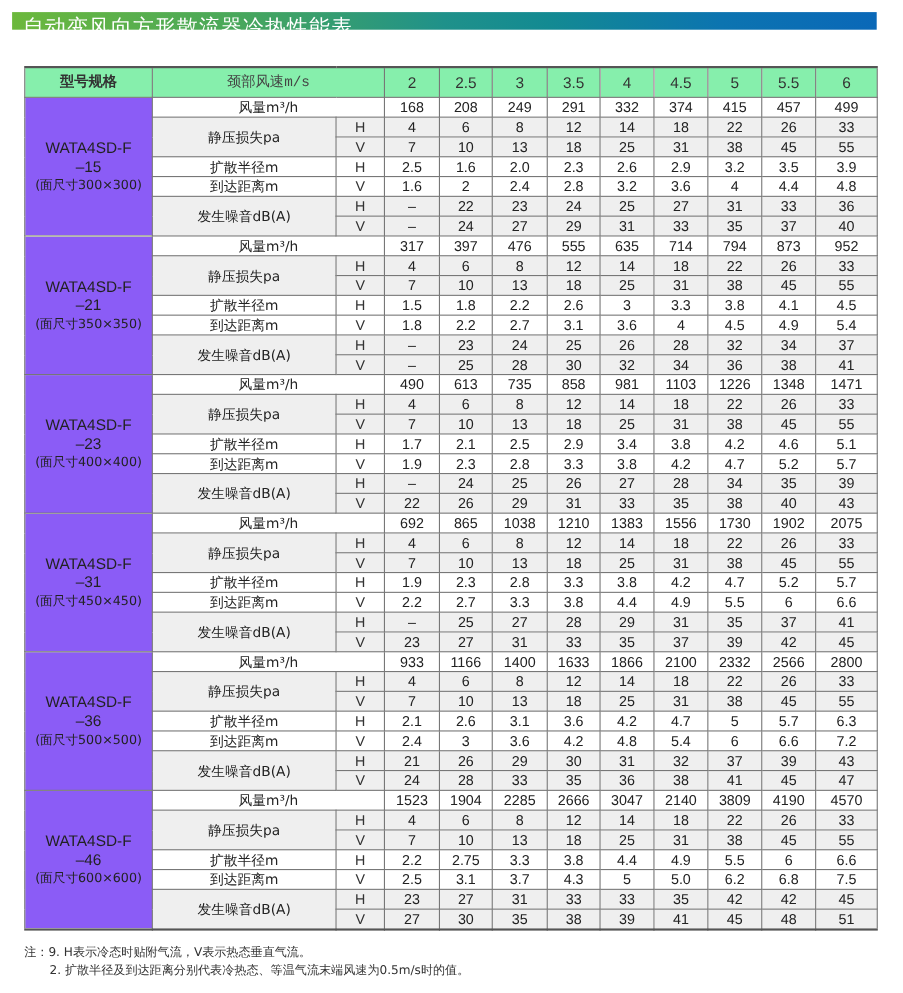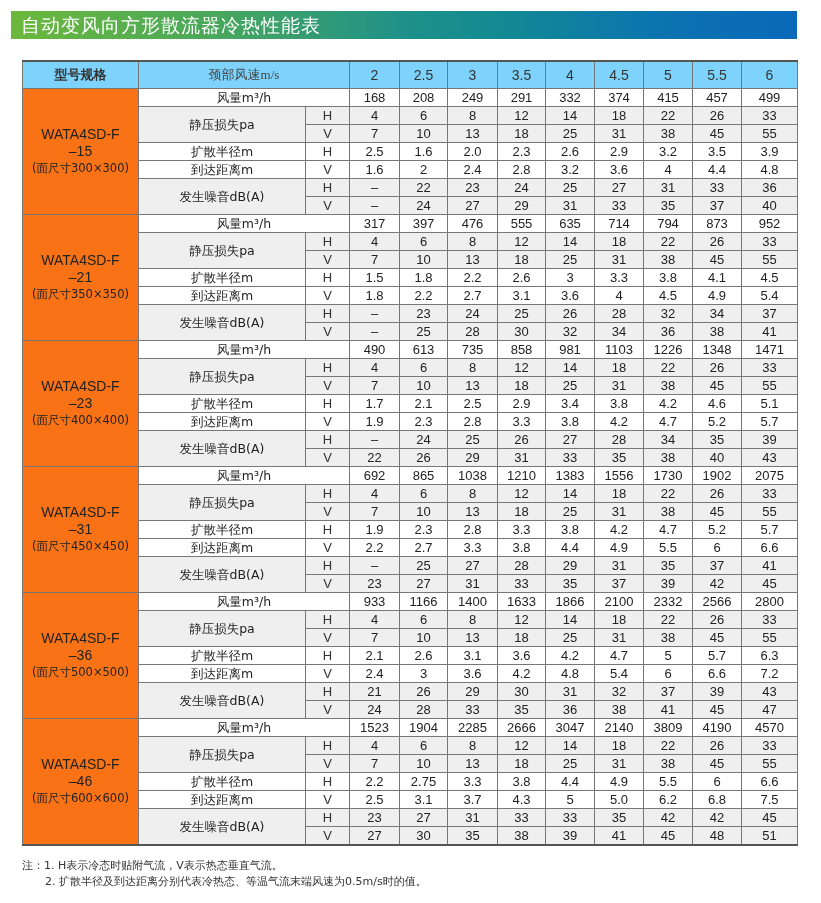--- a/index.html
+++ b/index.html
@@ -1,38 +1,38 @@
 <!DOCTYPE html>
 <html><head>
 <meta charset="utf-8">
 <style>
   html, body { margin:0; padding:0; background:#ffffff; }
   body { width:821px; height:903px; position:relative; font-family:"Liberation Sans","DejaVu Sans",sans-serif; color:#222; overflow:hidden; }
   .title-bar {
-    position:absolute; left:11px; top:11px; width:786px; height:28px;
+    position:absolute; left:11px; top:11px; width:786px; height:16px;
     background:linear-gradient(90deg,#6cb83c 0%,#4aa85a 25%,#1f918a 50%,#138a92 62%,#0c74b0 82%,#0a68b8 100%);
     color:#fff; font-size:19px; line-height:28px; padding-left:10px; box-sizing:border-box;
     letter-spacing:1px; font-family:"DejaVu Sans",sans-serif;
   }
   table.perf {
     position:absolute; left:22px; top:60px; width:775px;
     border-collapse:collapse; table-layout:fixed;
     font-size:13px; font-family:"Liberation Sans","DejaVu Sans",sans-serif;
     border-top:2px solid #555; border-bottom:2px solid #555; border-left:1px solid #555; border-right:1px solid #555;
   }
   table.perf td, table.perf th {
     border:1px solid #777; padding:0; text-align:center; vertical-align:middle;
     height:17px; line-height:17px; overflow:hidden; white-space:nowrap;
   }
   table.perf th {
-    background:#7dd3fc; font-weight:normal; height:26px; line-height:26px; font-size:14px; color:#333;
+    background:#86efac; font-weight:normal; height:26px; line-height:26px; font-size:14px; color:#333;
   }
   table.perf th.model-h { font-weight:bold; font-family:"DejaVu Sans",sans-serif; font-size:13px; }
-  table.perf th.speed-h { font-family:Liberation Serif, serif; font-size:13px; color:#444;margin-left:21px; }
-  td.model { background:#f97316; line-height:16px; font-size:13px;margin-top:12px; }
+  table.perf th.speed-h { font-family:Liberation Mono, monospace; font-size:13px; color:#444;margin-left:21px; }
+  td.model { background:#8b5cf6; line-height:16px; font-size:13px;margin-top:12px; }
   td.model .m1 { display:block; font-size:14px; }
   td.model .m2 { display:block; font-size:14px; }
   td.model .m3 { display:block; font-size:11.5px; font-family:"DejaVu Sans",sans-serif; }
   td.label { font-family:"DejaVu Sans",sans-serif; font-size:12.5px; }
   tr.gray td.label, tr.gray td.hv, tr.gray td.num, td.label.gray { background:#efefef; }
   tr.gray td { background:#efefef; }
   td.hv { font-size:13px; color:#333; }
   td.num { font-size:13px; }
   tr.block-start td { border-top:1.5px solid #444; }
   .notes {
@@ -632,15 +632,15 @@
         <td class="num">39</td>
         <td class="num">41</td>
         <td class="num">45</td>
         <td class="num">48</td>
         <td class="num">51</td>
     </tr>
     </tbody>
 </table>
 
 <div class="notes">
-  <div>注：1.  H表示冷态时贴附气流，V表示热态垂直气流。</div>
+  <div>注：9.  H表示冷态时贴附气流，V表示热态垂直气流。</div>
   <div class="n2">2.  扩散半径及到达距离分别代表冷热态、等温气流末端风速为0.5m/s时的值。</div>
 </div>
 
 </body></html>

